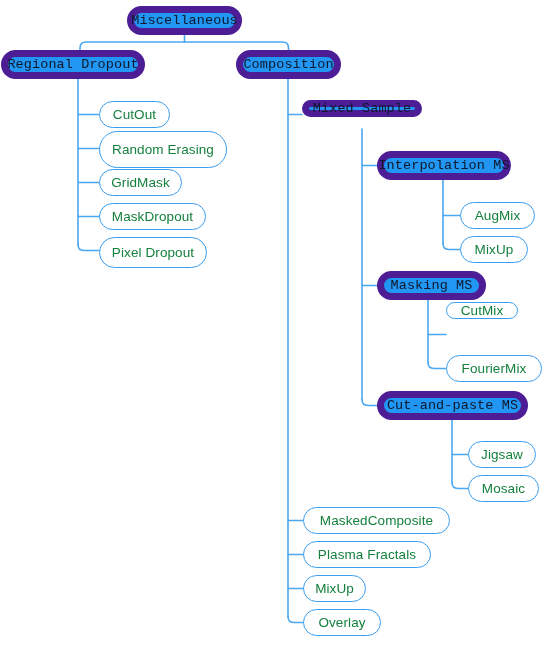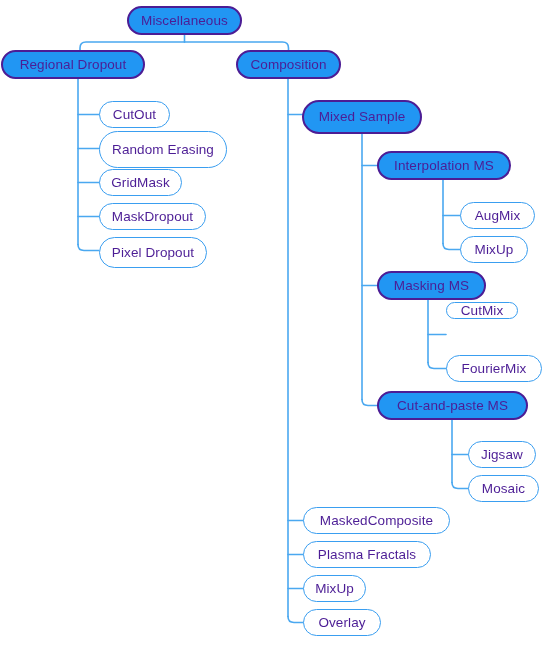--- a/index.html
+++ b/index.html
@@ -36,26 +36,27 @@
     white-space: nowrap;
     border-radius: 999px;
     font-size: 13.5px;
     letter-spacing: 0.1px;
     line-height: 1;
     padding: 0 13px;
     height: 28px;
   }
   .node.filled {
     background: #2196f3;
-    color: #4c1d95;
-    border: 2px solid #4c1d95;
+    color: #0f172a;
+    border: 7px solid #4c1d95;
+    font-family: Liberation Mono, monospace;
   }
   .node.outlined {
     background: #ffffff;
-    color: #4c1d95;
+    color: #15803d;
     border: 1.4px solid #3a9ef0;
   }
   .node-label {
     display: block;
   }
 </style>
 </head>
 <body>
 
 <div id="diagram">
@@ -107,21 +108,21 @@
       </div>
       <div class="node outlined" style="left: 99px; top: 169px; width: 83px; height: 27px;">
         <span class="node-label">GridMask</span>
       </div>
       <div class="node outlined" style="left: 99px; top: 203px; width: 107px; height: 27px;">
         <span class="node-label">MaskDropout</span>
       </div>
       <div class="node outlined" style="left: 99px; top: 237px; width: 108px; height: 31px;">
         <span class="node-label">Pixel Dropout</span>
       </div>
-      <div class="node filled" style="left: 302px; top: 100px; width: 120px; height: 34px;">
+      <div class="node filled" style="left: 302px; top: 100px; width: 120px; height: 17px;">
         <span class="node-label">Mixed Sample</span>
       </div>
       <div class="node filled" style="left: 377px; top: 151px; width: 134px; height: 29px;">
         <span class="node-label">Interpolation MS</span>
       </div>
       <div class="node outlined" style="left: 460px; top: 202px; width: 75px; height: 27px;">
         <span class="node-label">AugMix</span>
       </div>
       <div class="node outlined" style="left: 460px; top: 236px; width: 68px; height: 27px;">
         <span class="node-label">MixUp</span>

